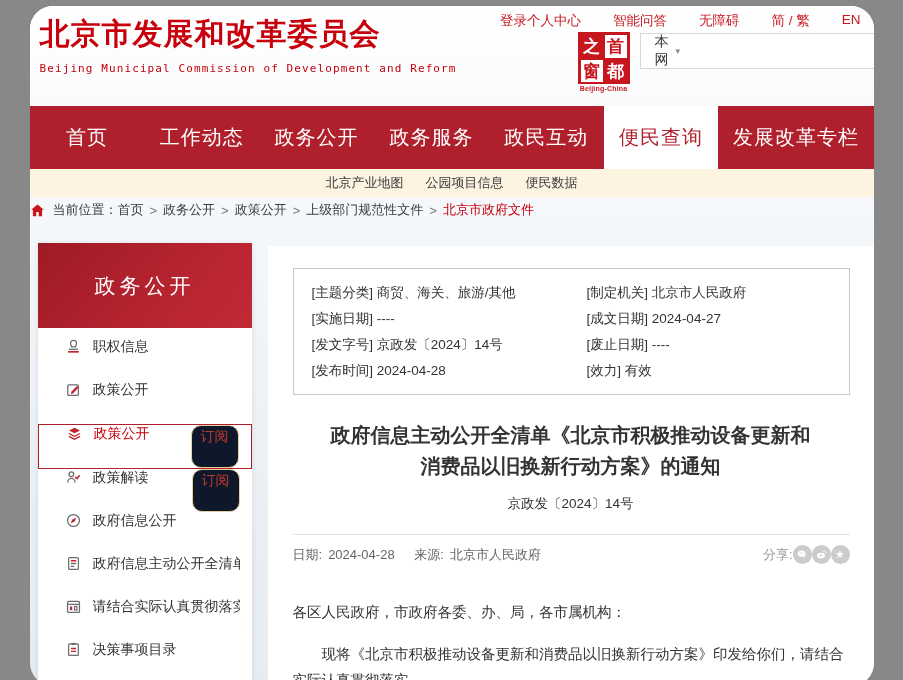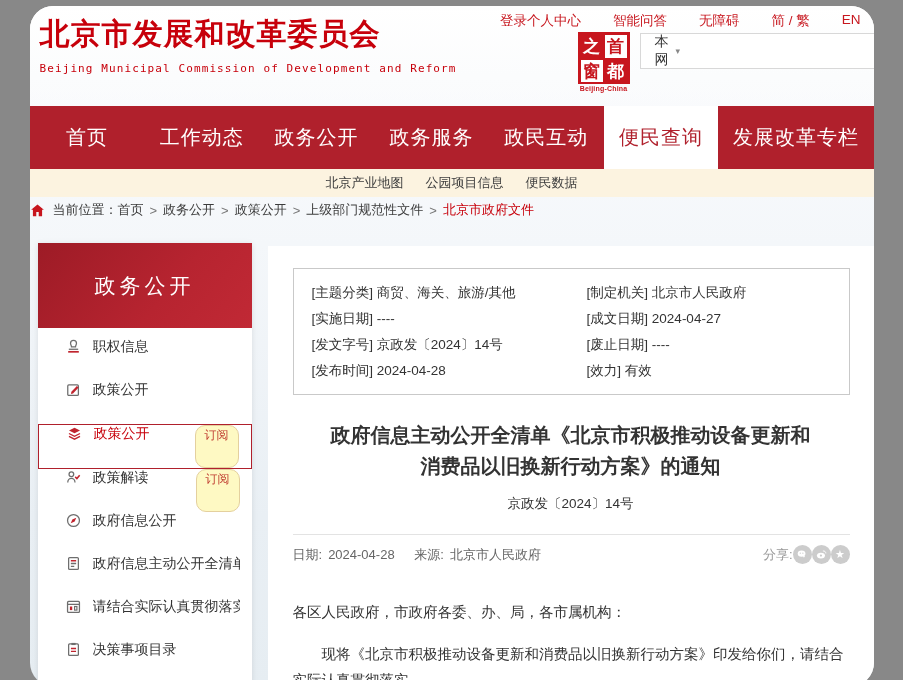--- a/index.html
+++ b/index.html
@@ -67,21 +67,21 @@
              box-shadow:0 1px 6px rgba(0,0,0,0.10); }
   .sidebar-header { height:85px; background:linear-gradient(130deg,#9d1b26 0%,#b72430 60%,#c12935 100%);
                     color:#fff; font-size:21px; letter-spacing:4px; display:flex; align-items:center;
                     justify-content:center; }
   .sidebar-list { list-style:none; margin-top:10px; }
   .sidebar-item { height:43px; display:flex; gap:11px; padding:0 12px 0 27px;
                   font-size:14px; color:#333; cursor:pointer; white-space:nowrap; }
   .sidebar-item .s-label { flex:1; overflow:hidden; }
   .sidebar-item.active { border:1px solid #b0202c; height:45px; color:#c7000b; }
   .s-icon { flex:0 0 auto; display:flex; }
-  .badge { background:#fef9c3; border:1px solid #e4d09e; color:#bf3b2f; font-size:12px;
+  .badge { background:#0f172a; border:1px solid #e4d09e; color:#bf3b2f; font-size:14px;
            line-height:1; padding:3px 9px 4px; border-radius:10px; cursor:pointer; }
 
   .article { position:absolute; left:238px; top:23px; right:0; bottom:-40px; background:#fff; }
   .meta-box { margin:22px 24px 0 25px; border:1px solid #c9c9c9; padding:11px 18px 10px;
               display:grid; grid-template-columns:53% 47%; font-size:13.5px; color:#333; }
   .meta-row { line-height:26px; white-space:nowrap; }
   .article-title { margin:25px 55px 0; font-size:20px; font-weight:bold; color:#333;
                    text-align:center; line-height:31px; }
   .doc-number { text-align:center; font-size:13.5px; color:#333; margin-top:13px; }
   .divider { border:none; border-top:1px solid #e3e3e3; margin:21px 24px 0 25px; }

